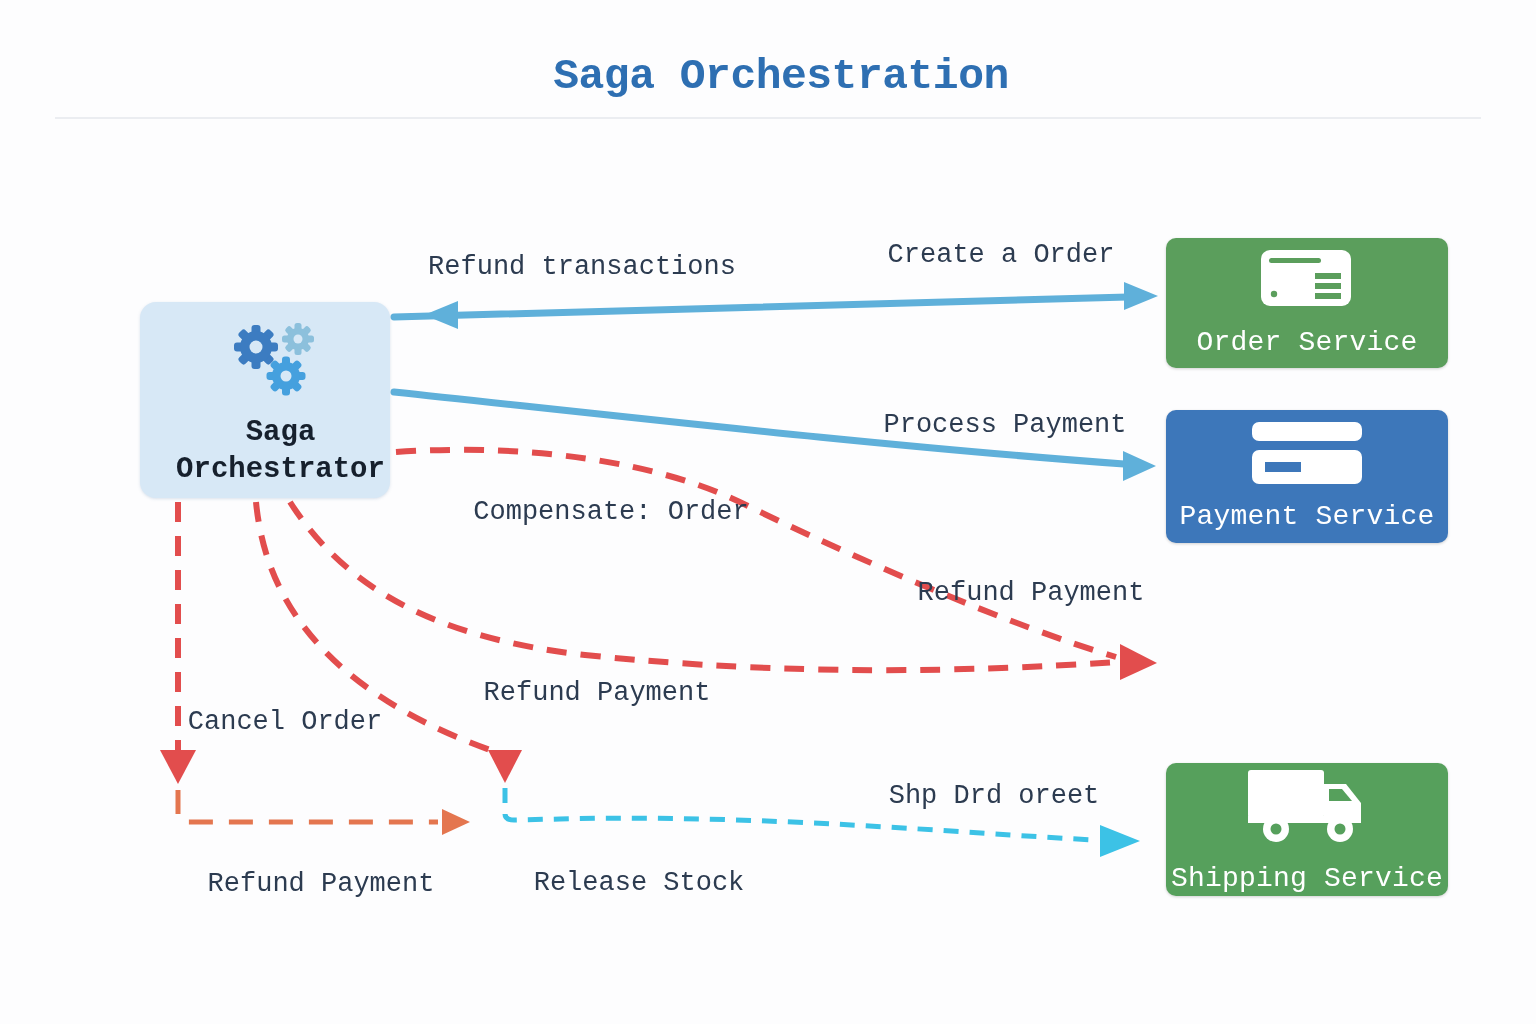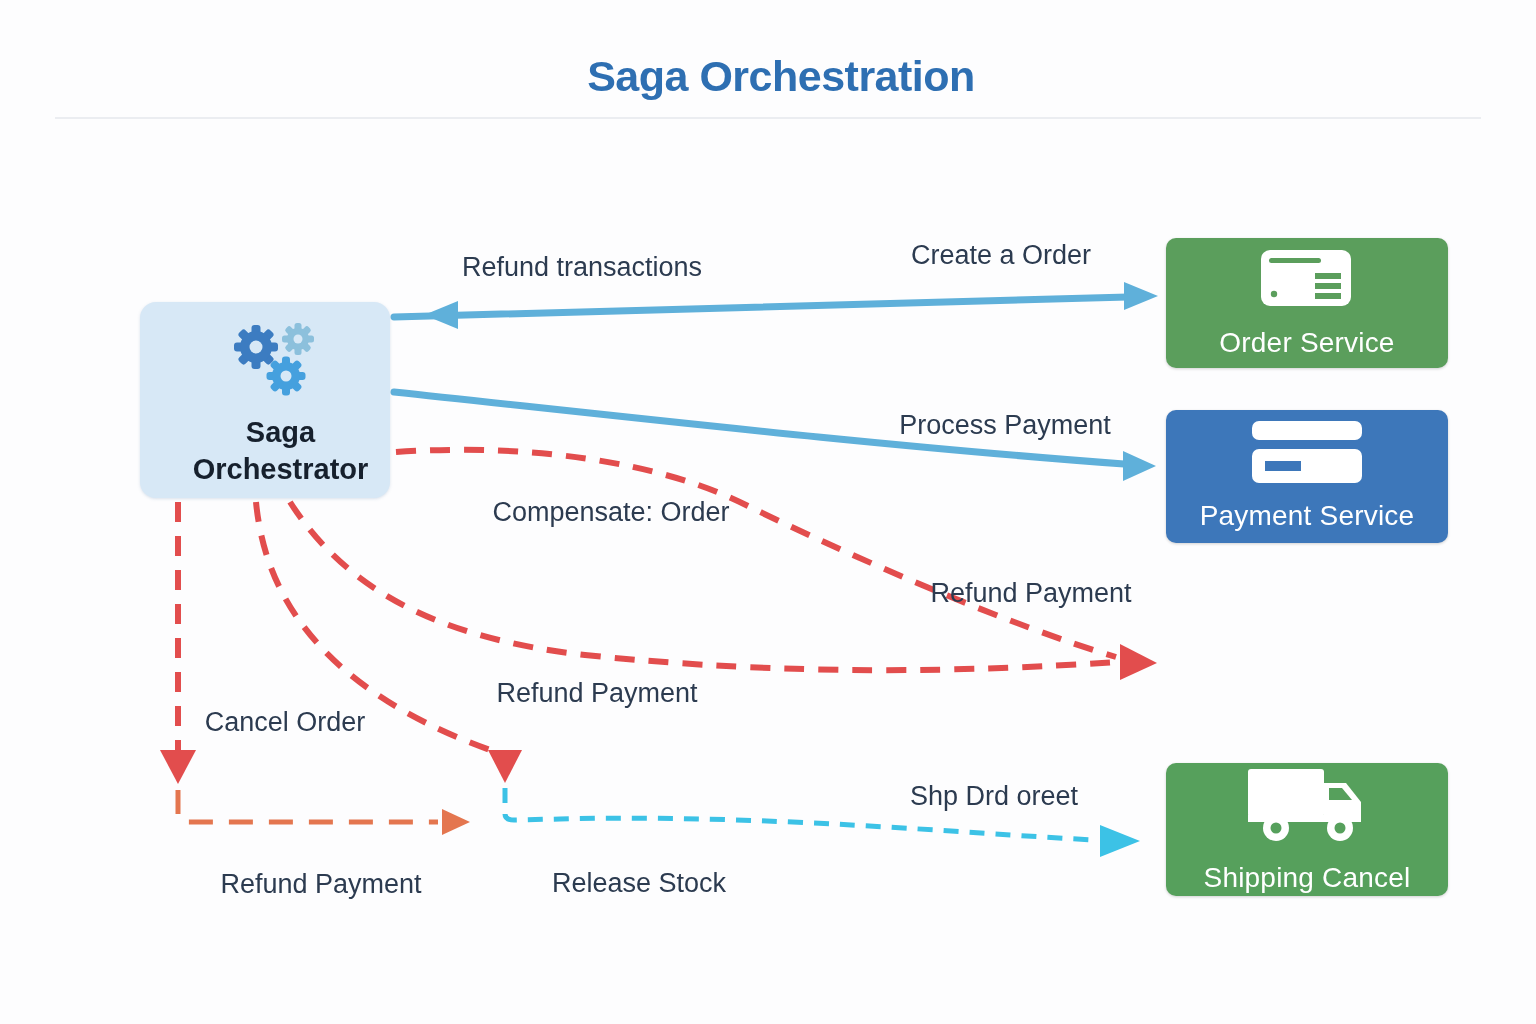--- a/index.html
+++ b/index.html
@@ -2,21 +2,21 @@
 <html style="--background: #fdfdfe; --title-blue: #2e6fb2; --orchestrator-bg: #d7e8f6; --orchestrator-text: #16202d; --label-text: #2c3b50; --arrow-blue: #5fb0da; --arrow-red: #e24d4d; --arrow-orange: #e4764f; --arrow-cyan: #3cc2e6; --service-order-green: #5b9e5c; --service-payment-blue: #3d77ba; --service-inventory-orange: #f59d1f; --service-shipping-green: #56a05c; --gear-dark-blue: #3c7cc1; --gear-light-blue: #8cc0dc; --gear-mid-blue: #45a0de;"><head>
 <meta charset="utf-8">
 <style>
   html,body{margin:0;padding:0;}
   body{
     width:1536px;height:1024px;
     background:var(--background,#fdfdfe);
     font-family:"Liberation Sans", sans-serif;
     overflow:hidden;
   }
-  .stage{position:relative;width:1536px;height:998px;}
+  .stage{position:relative;width:1536px;height:998px;font-family:Liberation Mono, monospace;}
 
   .title{
     position:absolute;left:781px;top:52px;transform:translateX(-50%);
     font-size:43px;font-weight:700;color:var(--title-blue);
     letter-spacing:-0.5px;white-space:nowrap;
   }
   .divider{position:absolute;left:55px;top:117px;width:1426px;height:2px;background:#ebedf1;}
 
   .orchestrator{
     position:absolute;left:140px;top:302px;width:250px;height:196px;
@@ -154,21 +154,21 @@
     <svg width="122" height="80" viewBox="0 0 122 80">
       <rect x="2" y="4" width="76" height="48" rx="3" fill="#fff"></rect>
       <path d="M78 18 h22 l15 19 v15 h-37 z" fill="#fff"></path>
       <path d="M83 23 h13 l10 12 h-23 z" fill="var(--service-shipping-green)"></path>
       <rect x="2" y="50" width="113" height="7" fill="#fff"></rect>
       <circle cx="30" cy="63" r="13" fill="#fff"></circle>
       <circle cx="30" cy="63" r="5.5" fill="var(--service-shipping-green)"></circle>
       <circle cx="94" cy="63" r="13" fill="#fff"></circle>
       <circle cx="94" cy="63" r="5.5" fill="var(--service-shipping-green)"></circle>
     </svg>
-    <div class="svc-label">Shipping Cancel</div>
+    <div class="svc-label">Shipping Service</div>
   </div>
 
   <span class="edge-label" style="left:582px;top:252px">Refund transactions</span>
   <span class="edge-label" style="left:1001px;top:240px">Create a Order</span>
   <span class="edge-label" style="left:611px;top:497px">Compensate: Order</span>
   <span class="edge-label" style="left:1005px;top:410px">Process Payment</span>
   <span class="edge-label" style="left:1031px;top:578px">Refund Payment</span>
   <span class="edge-label" style="left:285px;top:707px">Cancel Order</span>
   <span class="edge-label" style="left:597px;top:678px">Refund Payment</span>
   <span class="edge-label" style="left:321px;top:869px">Refund Payment</span>

